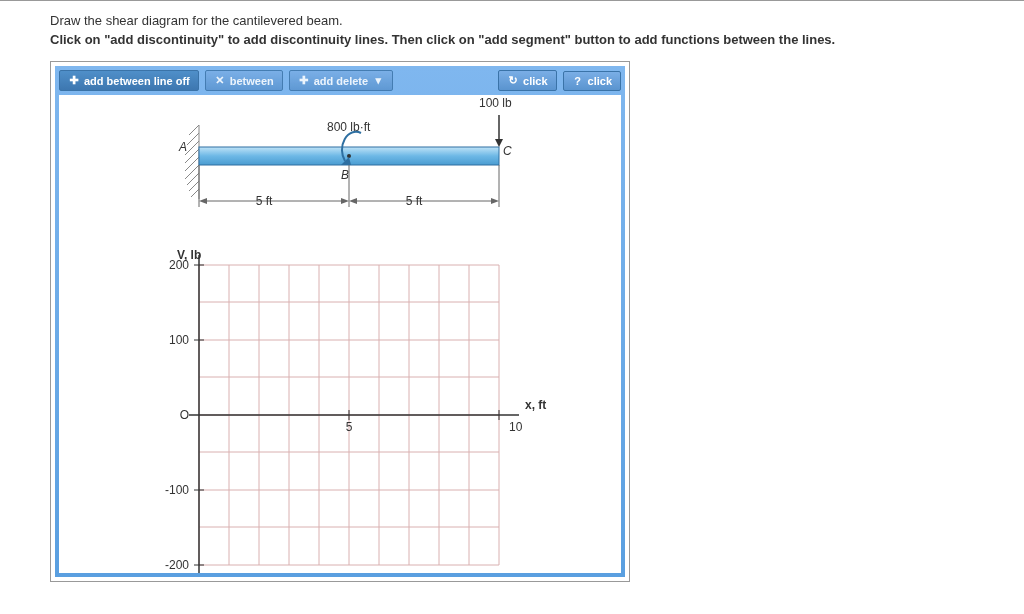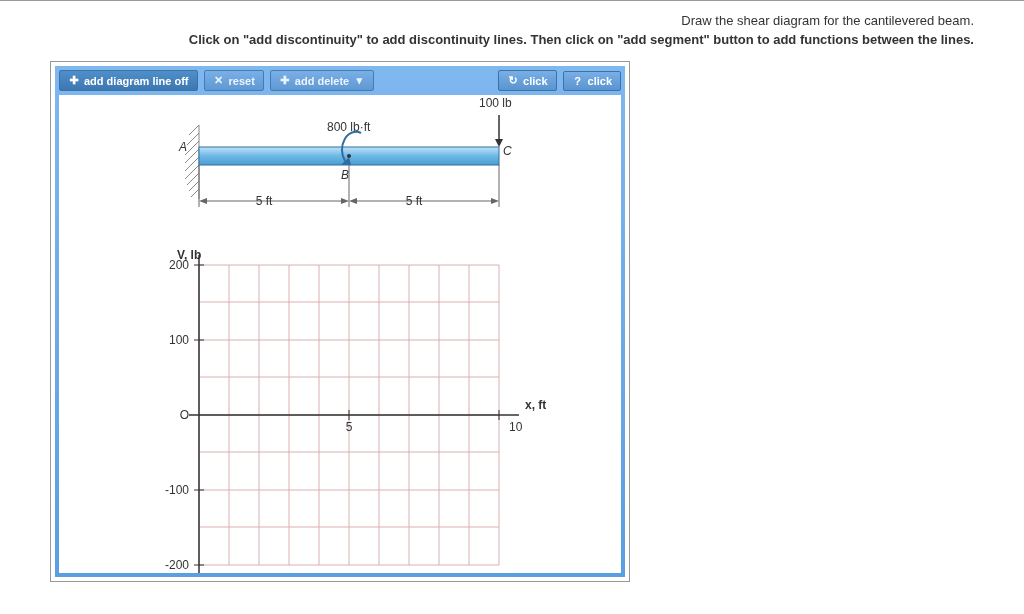--- a/index.html
+++ b/index.html
@@ -16,21 +16,20 @@
   position: relative;
   box-sizing: border-box;
   padding: 0;
 }
 .hr-top {
   border-top: 1px solid #999;
   margin: 0;
 }
 .instructions {
   padding: 8px 50px 4px 50px;
-  text-align: right;
 }
 .instructions p {
   margin: 4px 0;
 }
 .instructions .bold {
   font-weight: bold;
 }
 .outer-frame {
   margin: 6px 50px;
   border: 1px solid #999;
@@ -105,25 +104,25 @@
     <p>Draw the shear diagram for the cantilevered beam.</p>
     <p class="bold">Click on "add discontinuity" to add discontinuity lines. Then click on "add segment" button to add functions between the lines.</p>
   </div>
 
   <div class="outer-frame">
     <div class="widget">
 
       <div class="toolbar">
         <div class="tbtn sel">
           <span class="ticon">✚</span>
-          <span>add diagram line off</span>
+          <span>add between line off</span>
         </div>
         <div class="tbtn dim">
           <span class="ticon">✕</span>
-          <span>reset</span>
+          <span>between</span>
         </div>
         <div class="tbtn dim">
           <span class="ticon">✚</span>
           <span>add delete</span>
           <span class="ticon">▾</span>
         </div>
         <div class="spacer"></div>
         <div class="tbtn">
           <span class="ticon">↻</span>
           <span>click</span>

